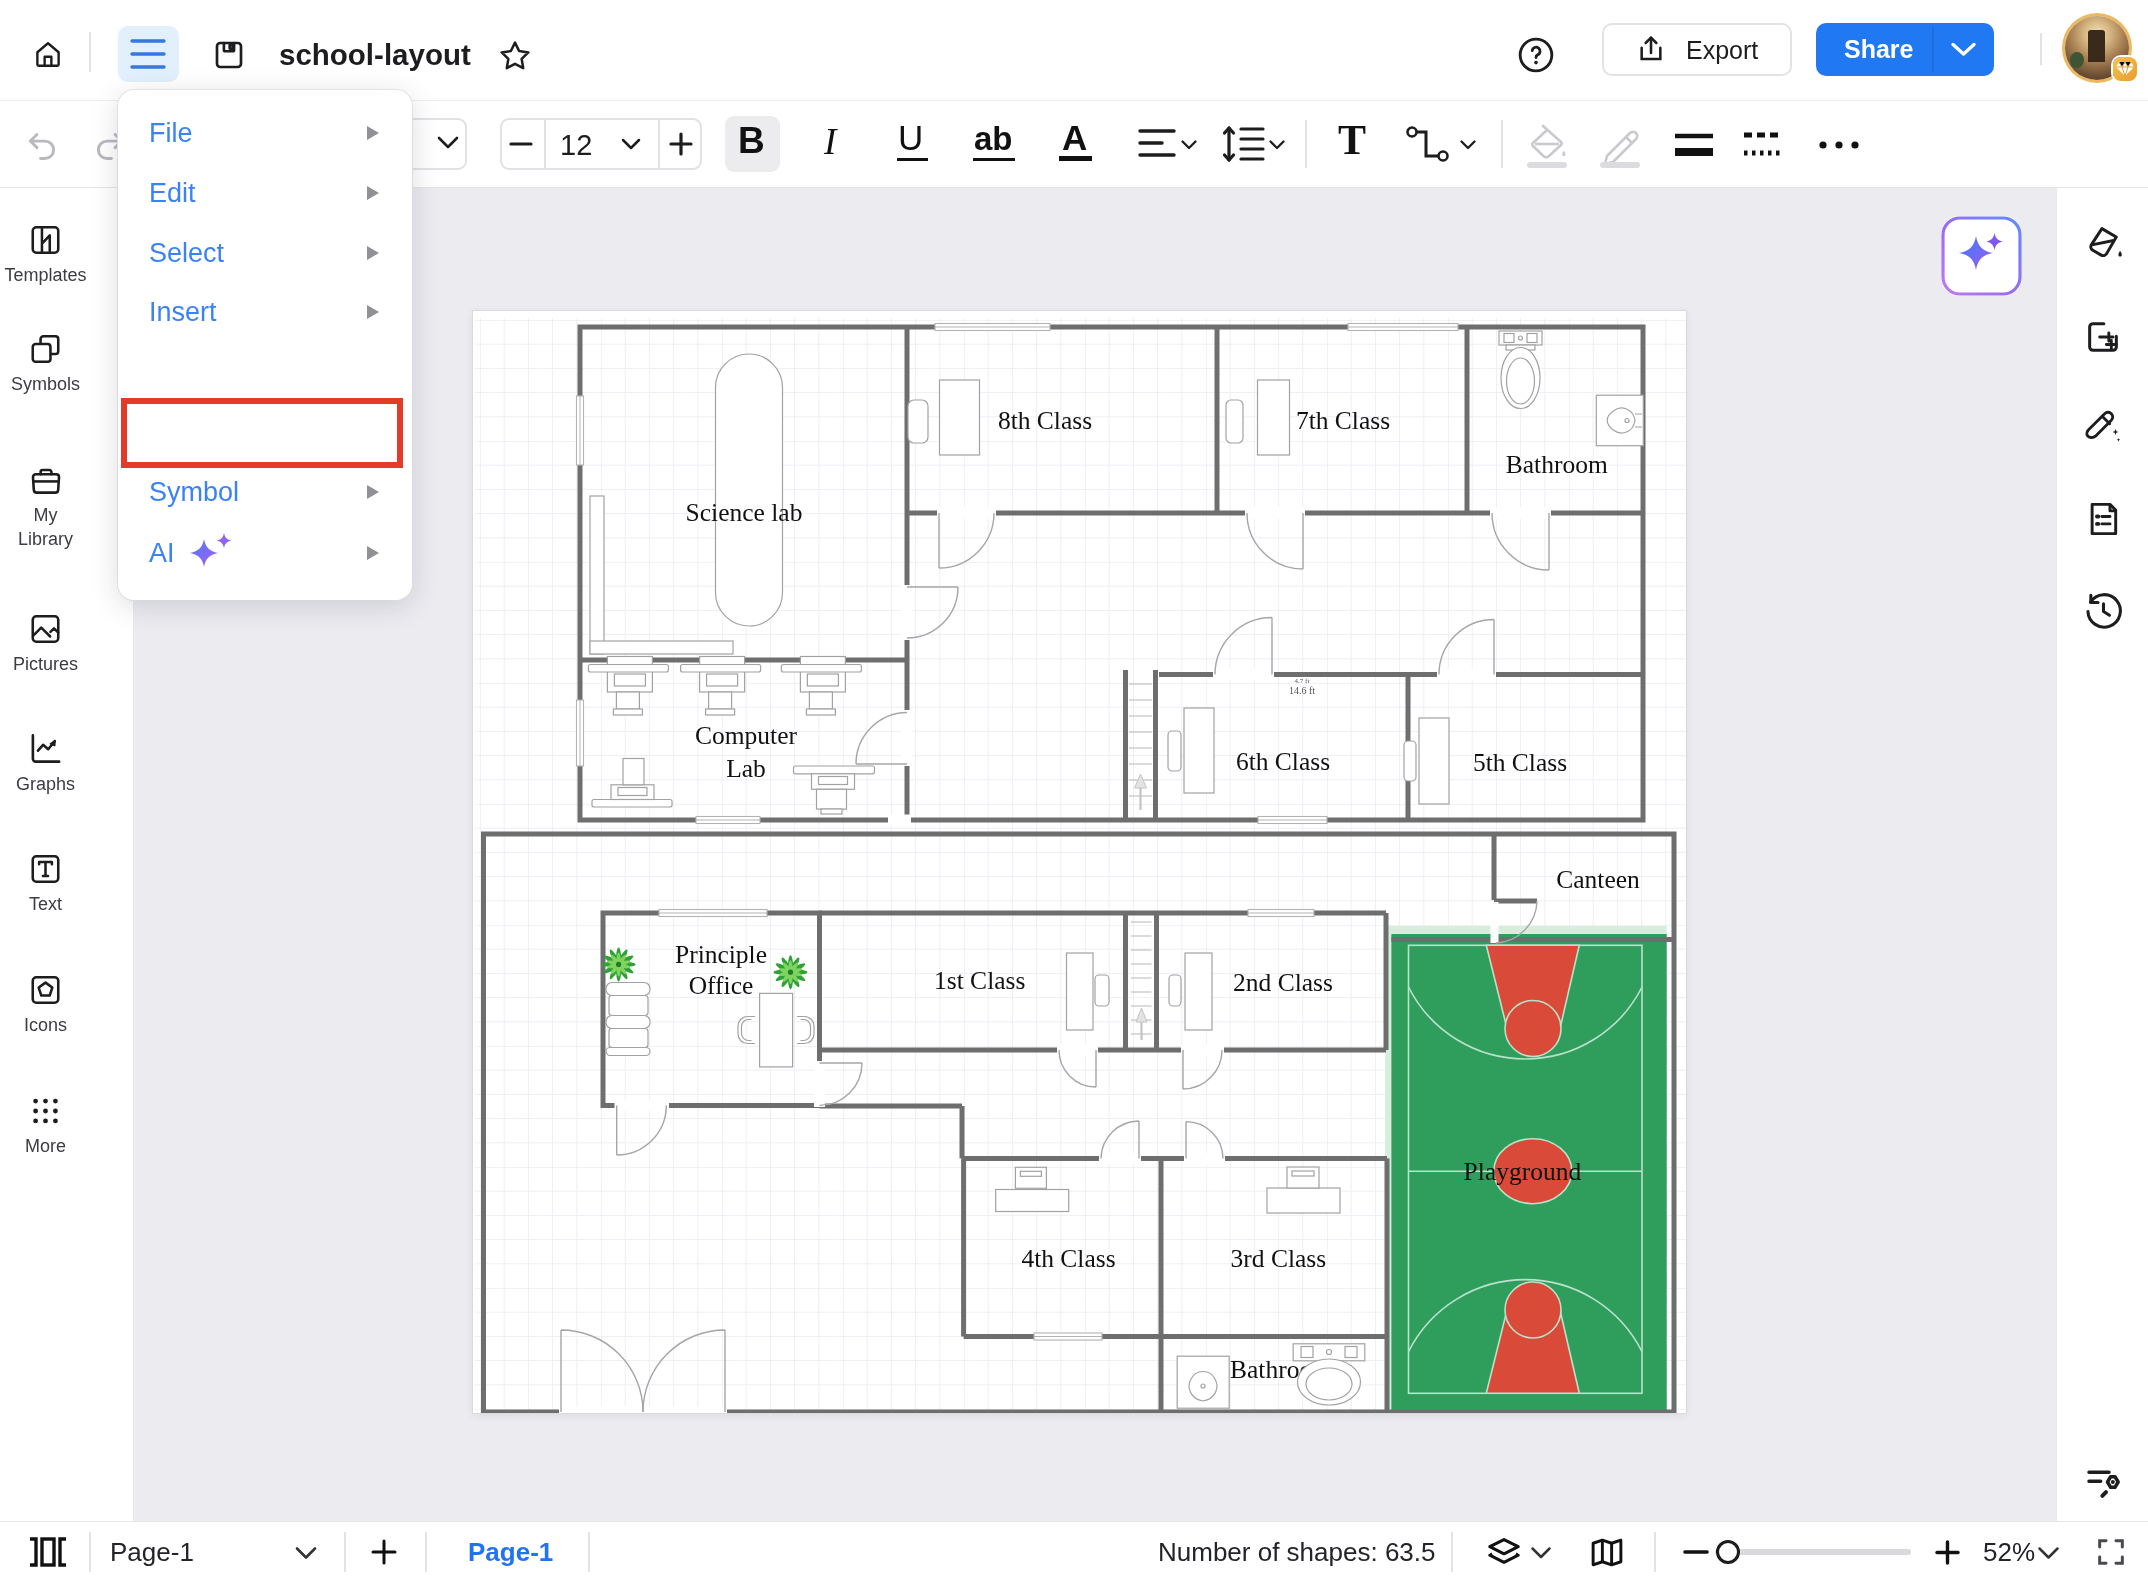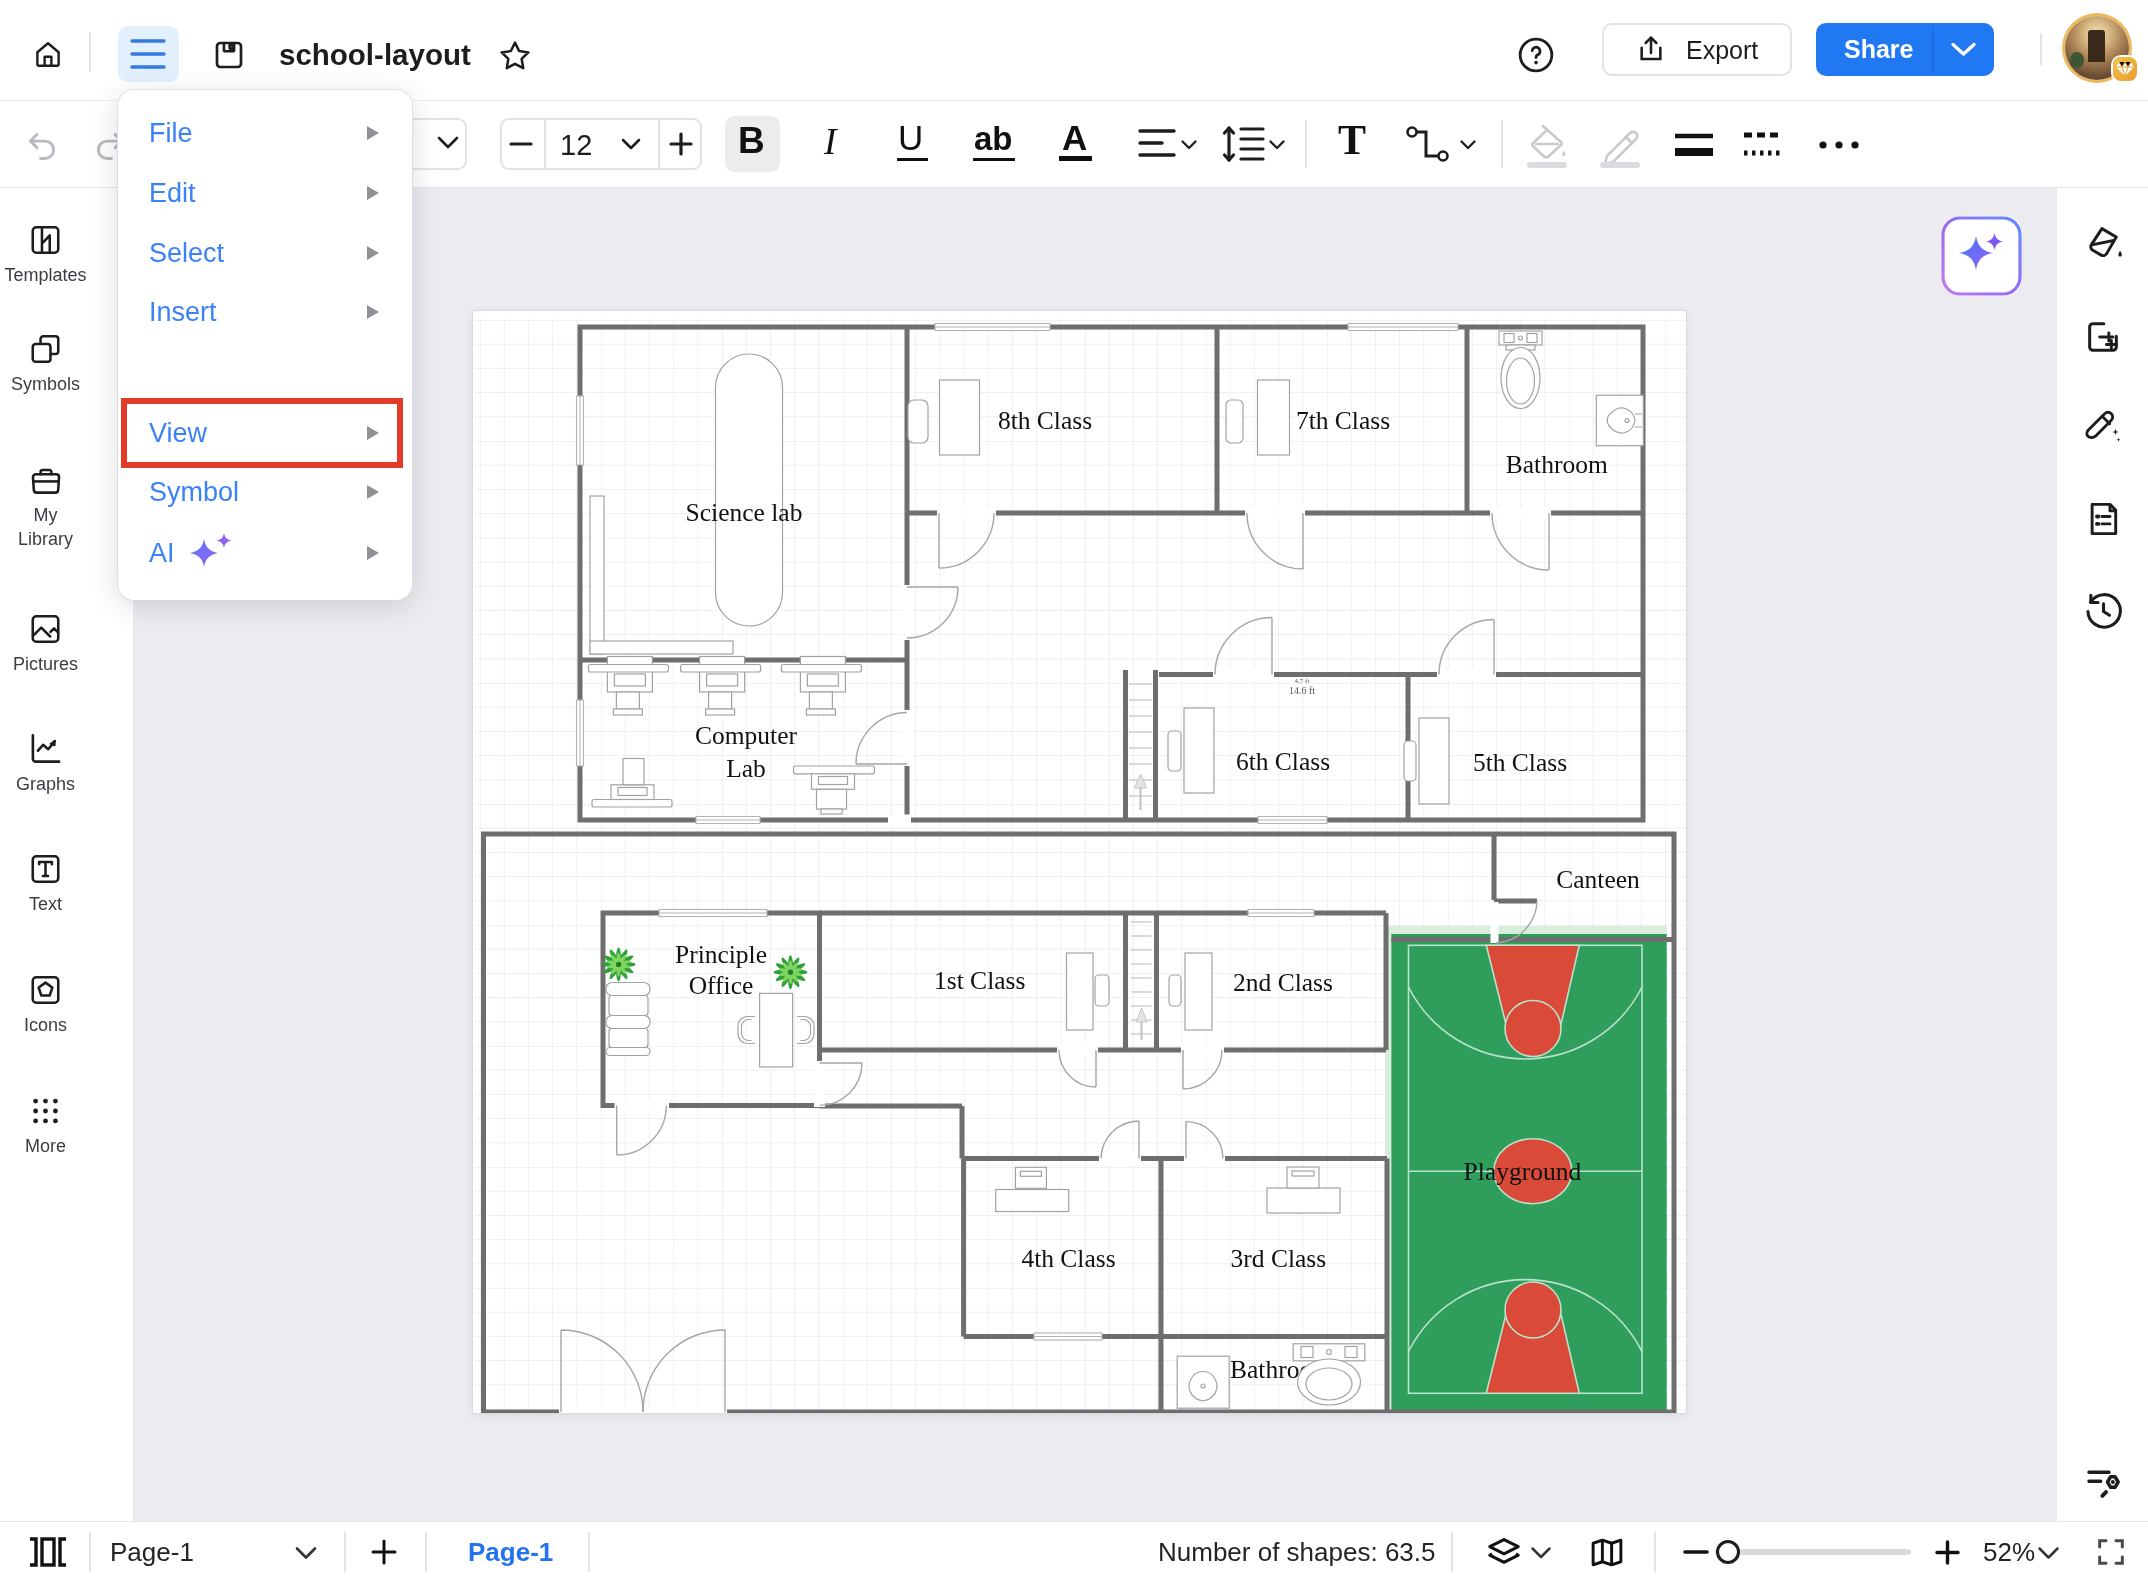--- a/index.html
+++ b/index.html
@@ -641,24 +641,20 @@
         <div class="arr"></div>
       </div>
     <div class="mi" style="top:133px">
         <div class="t">Select</div>
         <div class="arr"></div>
       </div>
     <div class="mi" style="top:192px">
         <div class="t">Insert</div>
         <div class="arr"></div>
       </div>
-    <div class="mi" style="top:313px">
-        <div class="t">View</div>
-        <div class="arr"></div>
-      </div>
     <div class="mi" style="top:372px">
         <div class="t">Symbol</div>
         <div class="arr"></div>
       </div>
     <div class="mi" style="top:433px">
         <div class="t">AI</div>
         <div class="arr"></div>
       <svg class="abs" style="left:70px;top:8px" width="46" height="44" viewBox="0 0 46 44">
           <defs>
             <linearGradient id="spk" x1="0" y1="0" x2="1" y2="1">

